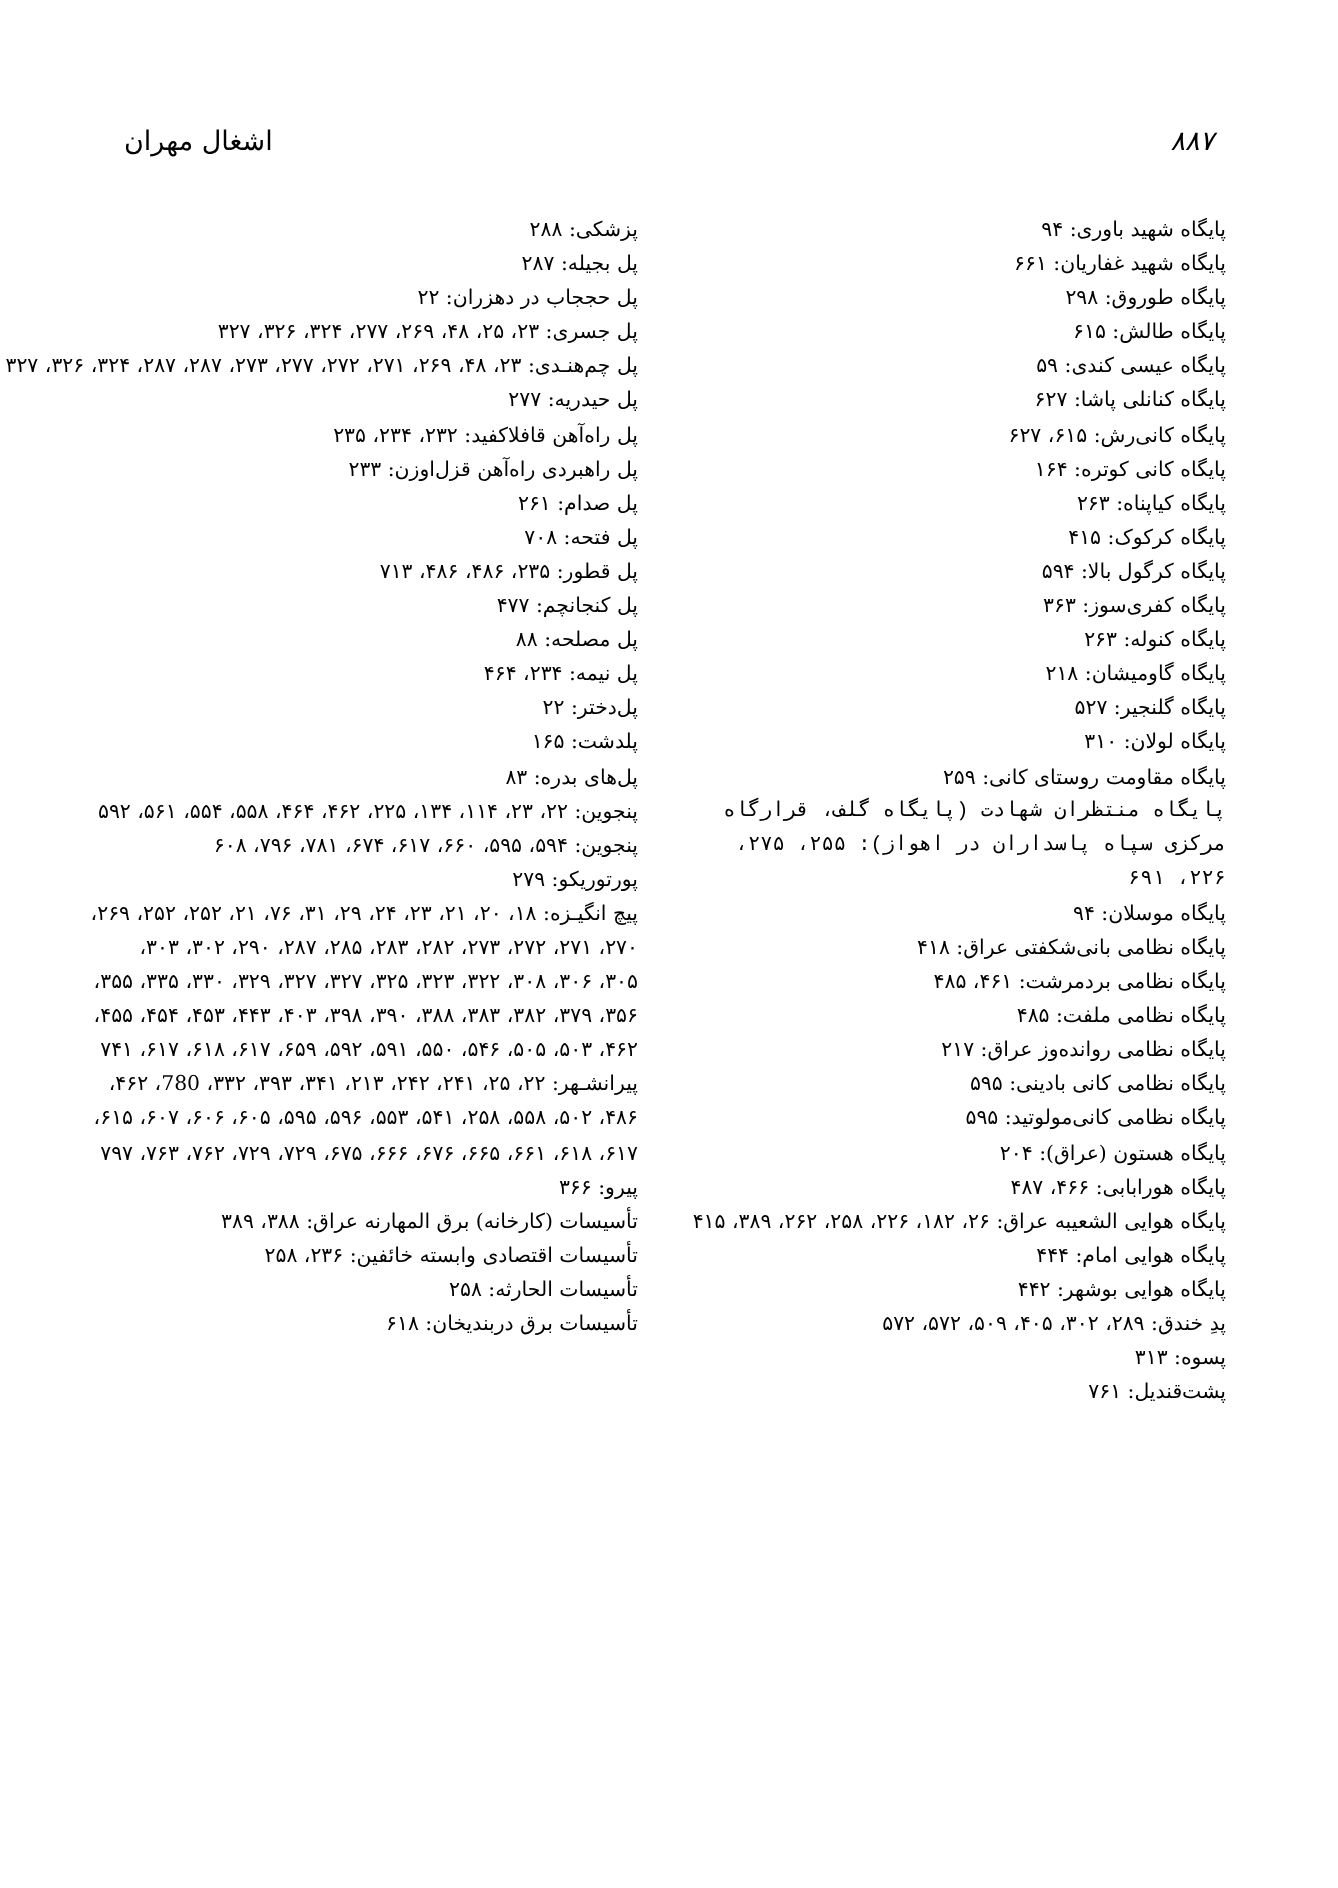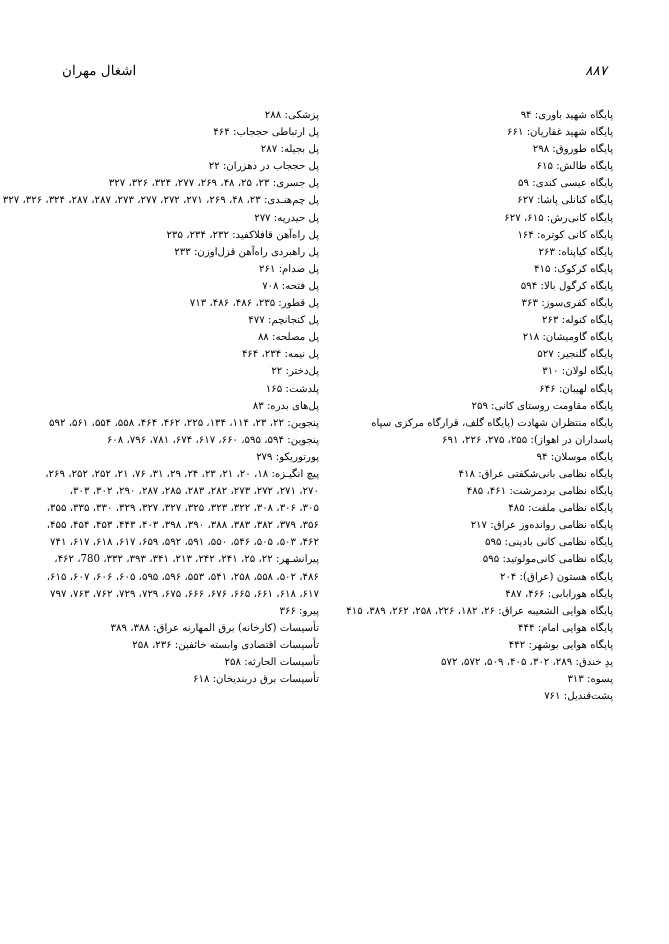--- a/index.html
+++ b/index.html
@@ -52,20 +52,21 @@
   .entry {
     font-family: "DejaVu Serif", serif;
     font-size: 10.2px;
     line-height: 17.1px;
     text-align: right;
     white-space: nowrap;
     overflow: visible;
   }
   .entry.wrap {
     white-space: normal;
+    font-family: Liberation Mono, monospace;
   }
 </style>
 </head>
 <body>
 
 <div class="page">
 
   <div class="header">
     <span class="title">اشغال مهران</span>
     <span class="page-num">۸۸۷</span>
@@ -83,21 +84,20 @@
       <div class="entry">پایگاه کانی‌رش: ۶۱۵، ۶۲۷</div>
       <div class="entry">پایگاه کانی کوتره: ۱۶۴</div>
       <div class="entry">پایگاه کیاپناه: ۲۶۳</div>
       <div class="entry">پایگاه کرکوک: ۴۱۵</div>
       <div class="entry">پایگاه کرگول بالا: ۵۹۴</div>
       <div class="entry">پایگاه کفری‌سوز: ۳۶۳</div>
       <div class="entry">پایگاه کنوله: ۲۶۳</div>
       <div class="entry">پایگاه گاومیشان: ۲۱۸</div>
       <div class="entry">پایگاه گلنجیر: ۵۲۷</div>
       <div class="entry">پایگاه لولان: ۳۱۰</div>
-      <div class="entry">پایگاه لهیبان: ۶۴۶</div>
       <div class="entry">پایگاه مقاومت روستای کانی: ۲۵۹</div>
       <div class="entry wrap">پایگاه منتظران شهادت (پایگاه گلف، قرارگاه مرکزی سپاه پاسداران در اهواز): ۲۵۵، ۲۷۵، ۲۲۶، ۶۹۱</div>
       <div class="entry">پایگاه موسلان: ۹۴</div>
       <div class="entry">پایگاه نظامی بانی‌شکفتی عراق: ۴۱۸</div>
       <div class="entry">پایگاه نظامی بردمرشت: ۴۶۱، ۴۸۵</div>
       <div class="entry">پایگاه نظامی ملفت: ۴۸۵</div>
       <div class="entry">پایگاه نظامی روانده‌وز عراق: ۲۱۷</div>
       <div class="entry">پایگاه نظامی کانی بادینی: ۵۹۵</div>
       <div class="entry">پایگاه نظامی کانی‌مولوتید: ۵۹۵</div>
       <div class="entry">پایگاه هستون (عراق): ۲۰۴</div>
@@ -105,21 +105,20 @@
       <div class="entry">پایگاه هوایی الشعیبه عراق: ۲۶، ۱۸۲، ۲۲۶، ۲۵۸، ۲۶۲، ۳۸۹، ۴۱۵</div>
       <div class="entry">پایگاه هوایی امام: ۴۴۴</div>
       <div class="entry">پایگاه هوایی بوشهر: ۴۴۲</div>
       <div class="entry">پدِ خندق: ۲۸۹، ۳۰۲، ۴۰۵، ۵۰۹، ۵۷۲، ۵۷۲</div>
       <div class="entry">پسوه: ۳۱۳</div>
       <div class="entry">پشت‌قندیل: ۷۶۱</div>
     </div>
 
     <div class="col">
       <div class="entry">پزشکی: ۲۸۸</div>
-      <div class="entry">پل ارتباطی حججاب: ۴۶۴</div>
       <div class="entry">پل بجیله: ۲۸۷</div>
       <div class="entry">پل حججاب در دهزران: ۲۲</div>
       <div class="entry">پل جسری: ۲۳، ۲۵، ۴۸، ۲۶۹، ۲۷۷، ۳۲۴، ۳۲۶، ۳۲۷</div>
       <div class="entry">پل چم‌هنـدی: ۲۳، ۴۸، ۲۶۹، ۲۷۱، ۲۷۲، ۲۷۷، ۲۷۳، ۲۸۷، ۲۸۷، ۳۲۴، ۳۲۶، ۳۲۷</div>
       <div class="entry">پل حیدریه: ۲۷۷</div>
       <div class="entry">پل راه‌آهن قافلاکفید: ۲۳۲، ۲۳۴، ۲۳۵</div>
       <div class="entry">پل راهبردی راه‌آهن قزل‌اوزن: ۲۳۳</div>
       <div class="entry">پل صدام: ۲۶۱</div>
       <div class="entry">پل فتحه: ۷۰۸</div>
       <div class="entry">پل قطور: ۲۳۵، ۴۸۶، ۴۸۶، ۷۱۳</div>

